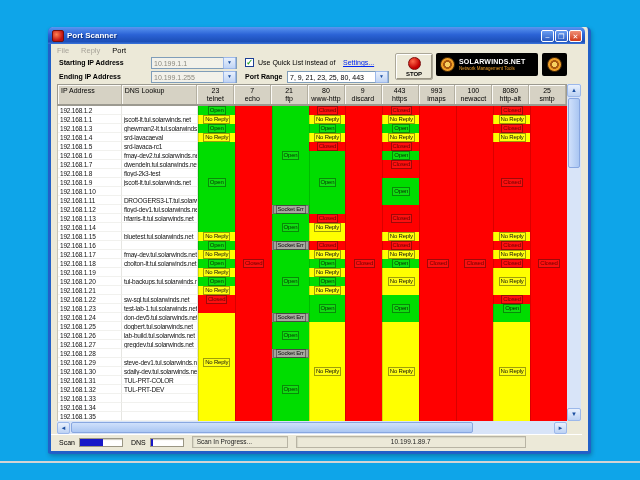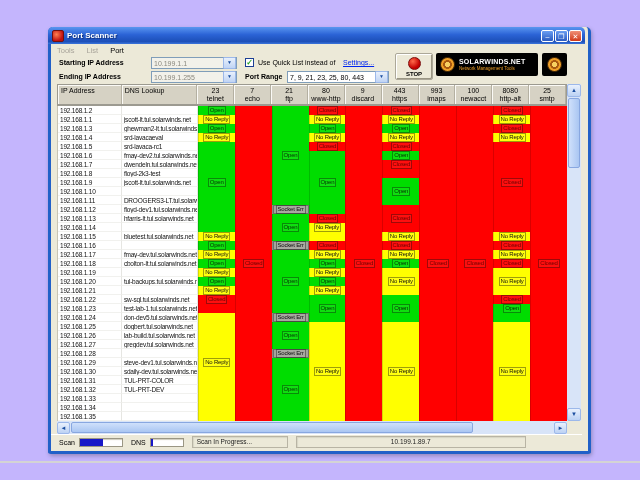--- a/index.html
+++ b/index.html
@@ -1,17 +1,17 @@
 <!DOCTYPE html>
 <html><head>
 <meta charset="utf-8">
 <style>
   html,body{margin:0;padding:0;background:#ffffff;width:640px;height:480px;overflow:hidden;
     font-family:"Liberation Sans",sans-serif;}
-  .stage{position:relative;width:640px;height:480px;background:#c4b5fd;}
+  .stage{position:relative;width:640px;height:480px;background:#0ea5e9;}
   .page-divider{position:absolute;left:0;top:461px;width:640px;height:2px;background:#d4d4d4;}
 
   
   .win{position:absolute;left:48px;top:27px;width:537px;height:424px;
     border:3px solid #2160c8;border-top:none;border-radius:5px 5px 3px 3px;
     background:#ece9d8;box-shadow:1px 2px 4px rgba(0,0,0,.25);}
   .titlebar{position:absolute;left:-3px;top:0;width:537px;height:17px;
     border-radius:5px 5px 0 0;padding:0;display:flex;align-items:center;
     background:linear-gradient(180deg,#5a96f0 0%,#2b63d6 45%,#1c4fb8 85%,#3a74dc 100%);}
   .app-icon{width:10px;height:10px;margin:0 3px 0 4px;border-radius:2px;
@@ -112,22 +112,22 @@
       <div class="app-icon"></div>
       <div class="title-text">Port Scanner</div>
       <div class="winbtns">
         <div class="winbtn">–</div>
         <div class="winbtn">❒</div>
         <div class="winbtn close">✕</div>
       </div>
     </div>
 
     <div class="menubar">
-      <span class="menuitem disabled">Tools</span>
-      <span class="menuitem disabled">List</span>
+      <span class="menuitem disabled">File</span>
+      <span class="menuitem disabled">Reply</span>
       <span class="menuitem">Port</span>
     </div>
 
     <div class="controls">
       <span class="lbl" style="left:8px;top:2px;">Starting IP Address</span>
       <div class="combo disabled" style="left:100px;top:0;width:86px;">
         <span class="val">10.199.1.1</span>
         <span class="arrowbox">▼</span>
       </div>
       <span class="lbl" style="left:8px;top:16px;">Ending IP Address</span>

